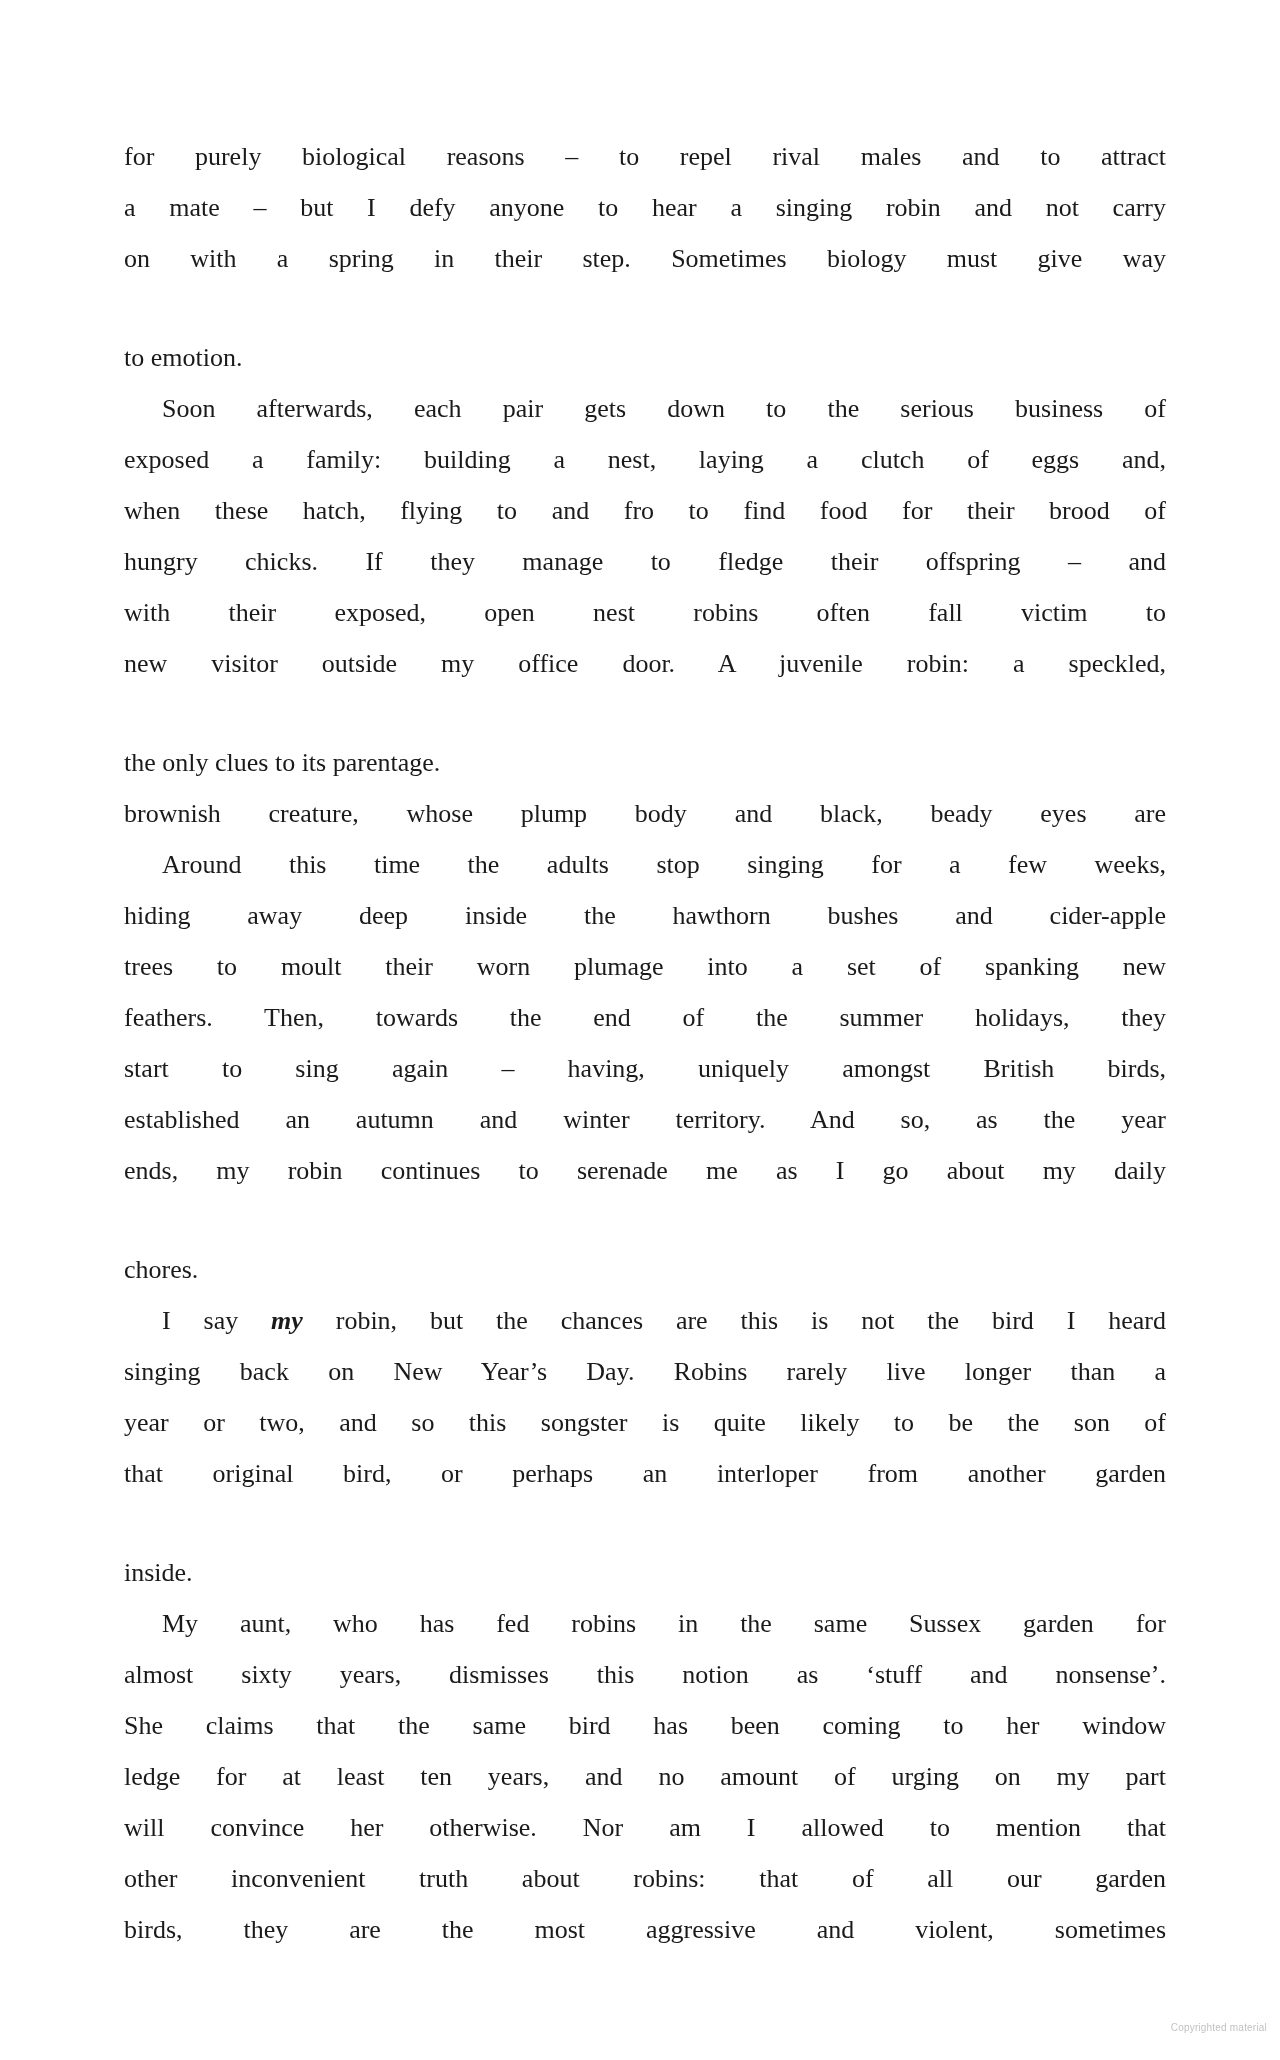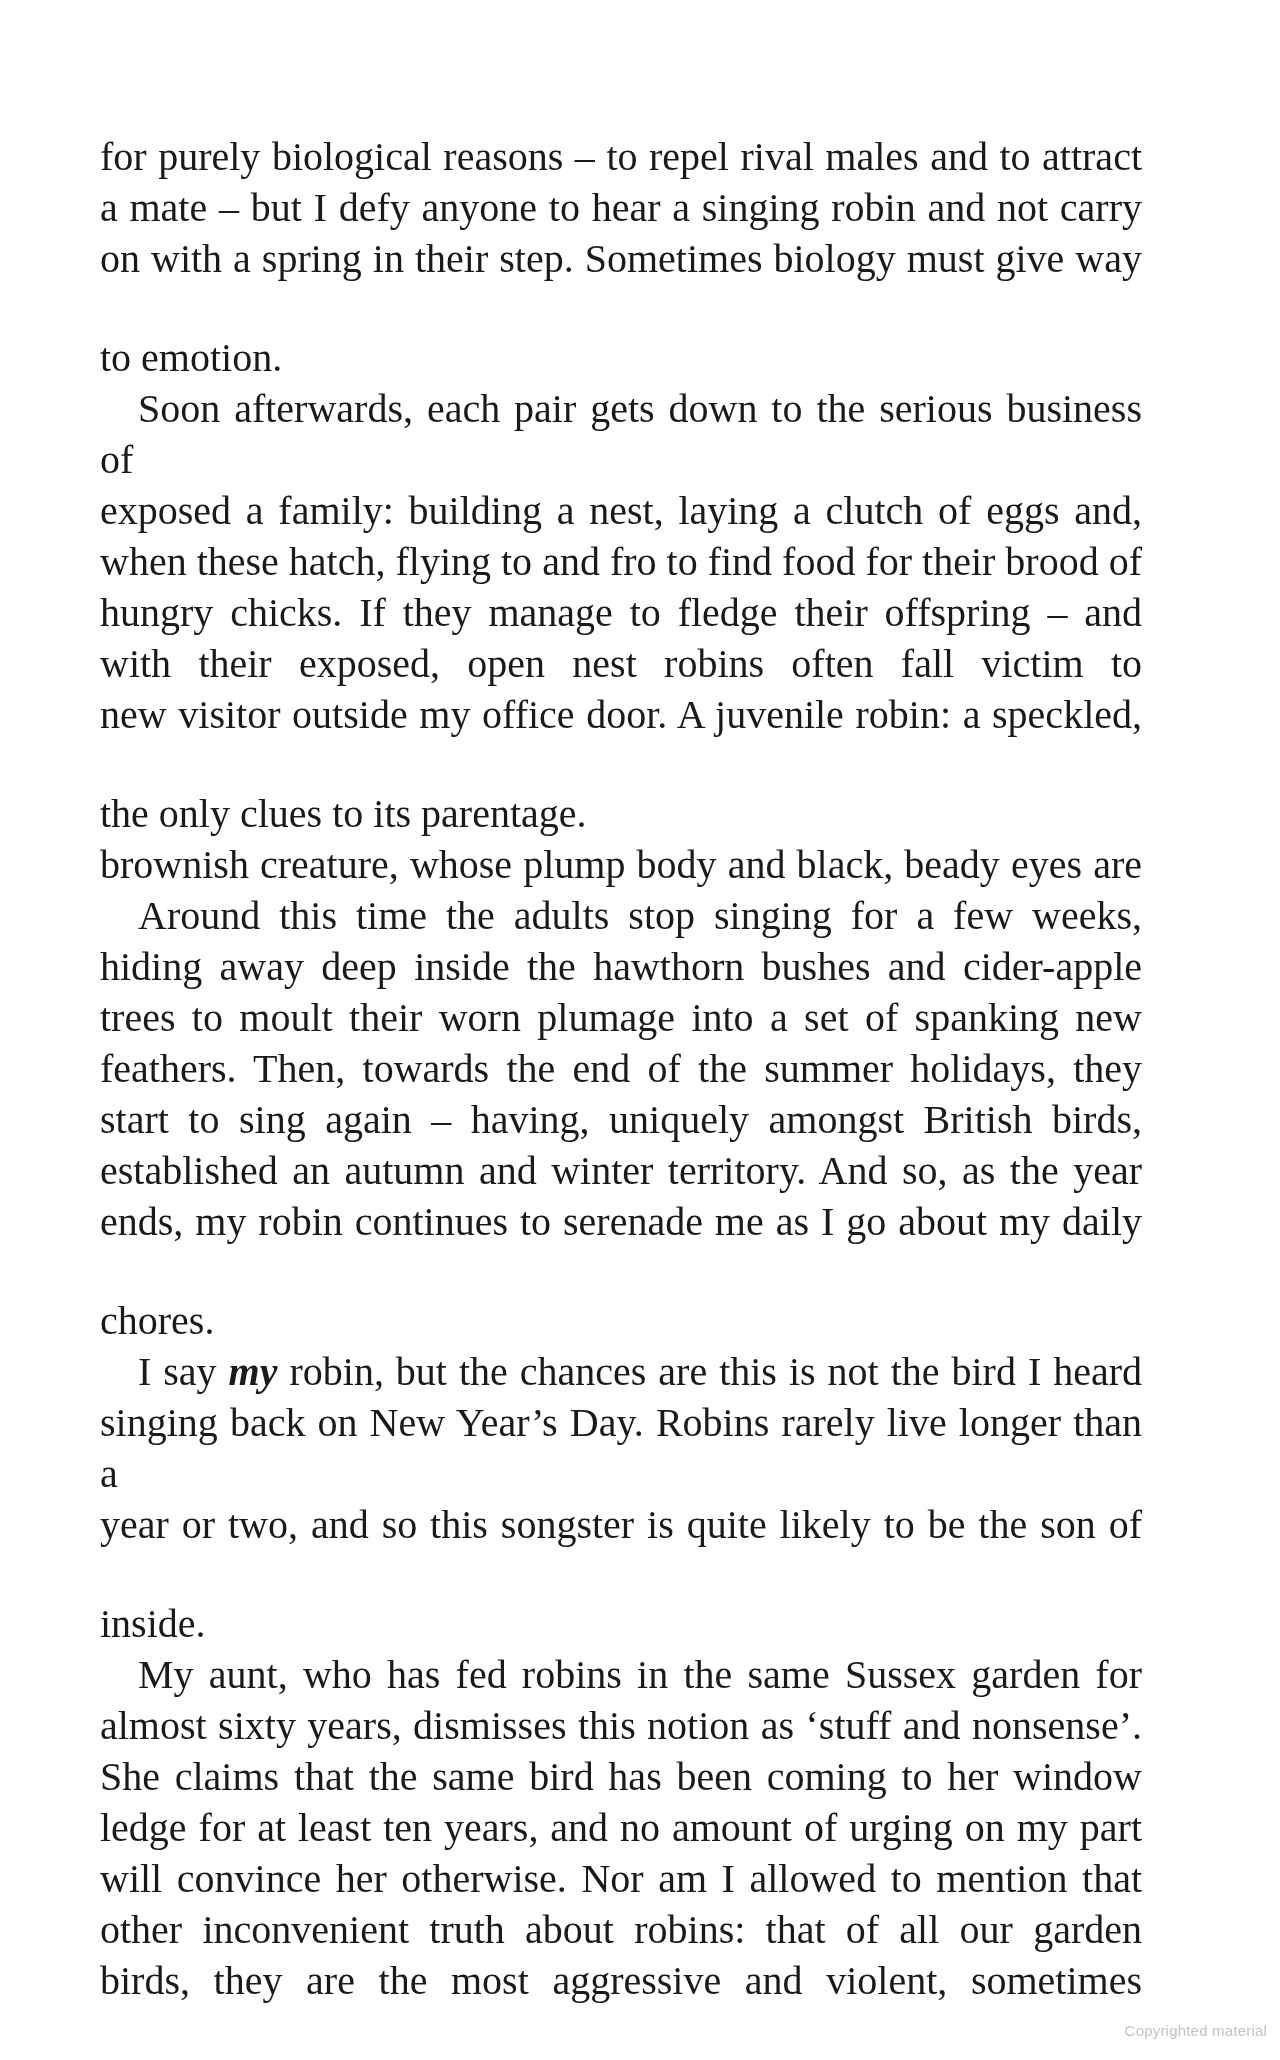--- a/index.html
+++ b/index.html
@@ -13,25 +13,25 @@
     background: #ffffff;
     overflow: hidden;
   }
   .page {
     position: absolute;
     inset: 0;
     background: #ffffff;
   }
   .textblock {
     position: absolute;
-    left: 100px;
+    left: 124px;
     top: 131px;
     width: 1042px;
     font-family: "Liberation Serif", "DejaVu Serif", serif;
-    font-size: 40px;
+    font-size: 26px;
     line-height: 51px;
     color: #1a1a1a;
   }
   .para {
     margin: 0;
     padding: 0;
   }
   .line {
     text-align: justify;
     text-align-last: justify;
@@ -47,21 +47,21 @@
   }
   .line i {
     font-style: italic;
     font-weight: bold;
   }
   .watermark {
     position: absolute;
     right: 13px;
     top: 2022px;
     font-family: "Liberation Sans", "DejaVu Sans", sans-serif;
-    font-size: 15px;
+    font-size: 10px;
     color: #c2c2c2;
     letter-spacing: 0.2px;
   }
 </style>
 </head>
 <body style="background: rgb(255, 255, 255);">
 
 <div class="page">
   <div class="textblock" id="textblock" style="color: rgb(26, 26, 26);">
       <div class="para">
@@ -87,20 +87,21 @@
         <div class="line">feathers. Then, towards the end of the summer holidays, they</div>
         <div class="line">start to sing again – having, uniquely amongst British birds,</div>
         <div class="line">established an autumn and winter territory. And so, as the year</div>
         <div class="line">ends, my robin continues to serenade me as I go about my daily</div>
         <div class="line endline">chores.</div>
       </div>
       <div class="para">
         <div class="line indent"><span>I say </span><i>my</i><span> robin, but the chances are this is not the bird I heard</span></div>
         <div class="line">singing back on New Year’s Day. Robins rarely live longer than a</div>
         <div class="line">year or two, and so this songster is quite likely to be the son of</div>
+        <div class="line">that original bird, or perhaps an interloper from another garden</div>
         <div class="line endline">inside.</div>
       </div>
       <div class="para">
         <div class="line indent">My aunt, who has fed robins in the same Sussex garden for</div>
         <div class="line">almost sixty years, dismisses this notion as ‘stuff and nonsense’.</div>
         <div class="line">She claims that the same bird has been coming to her window</div>
         <div class="line">ledge for at least ten years, and no amount of urging on my part</div>
         <div class="line">will convince her otherwise. Nor am I allowed to mention that</div>
         <div class="line">other inconvenient truth about robins: that of all our garden</div>
         <div class="line">birds, they are the most aggressive and violent, sometimes</div>

